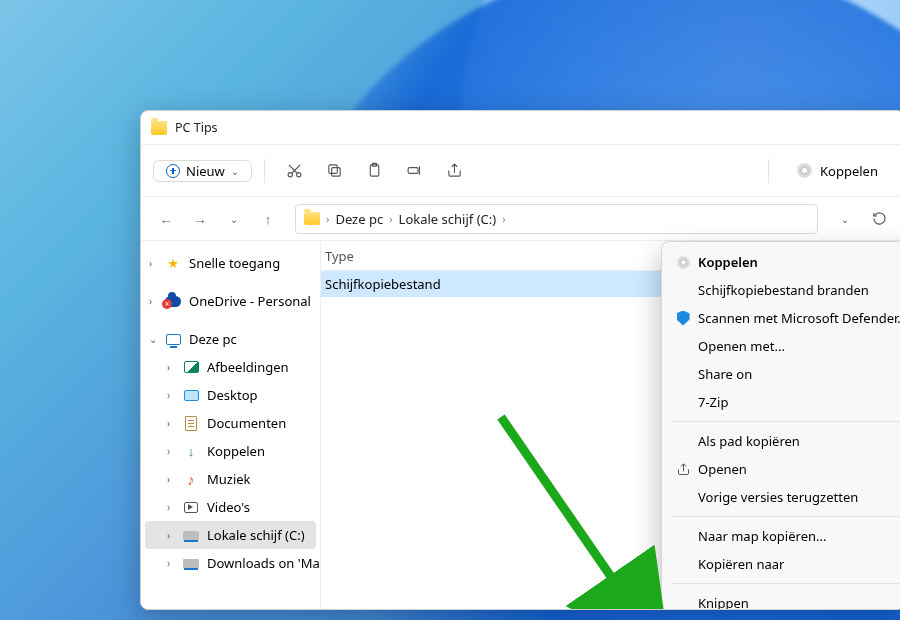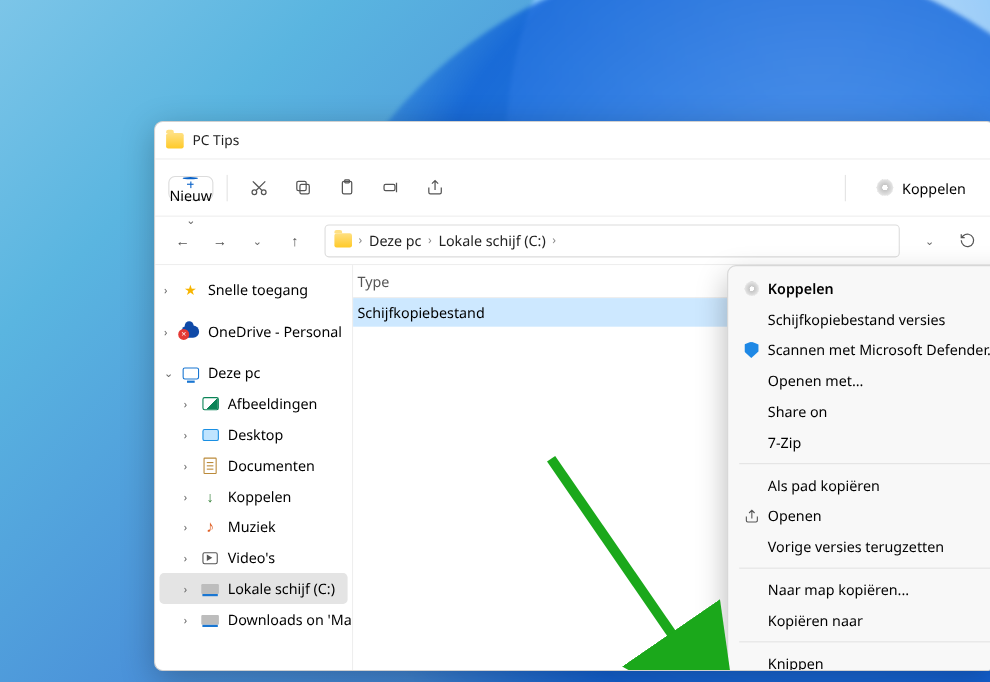--- a/index.html
+++ b/index.html
@@ -15,21 +15,21 @@
     position: absolute; left: 140px; top: 110px; right: -5px; height: 500px;
     background: #fff; border: 1px solid #d0d0d0; border-radius: 8px; box-shadow: 0 8px 30px rgba(0,0,0,.25);
     display: flex; flex-direction: column; overflow: hidden;
   }
 
   .titlebar { display:flex; align-items:center; height:34px; padding:0 10px; font-size:12.5px; color:#222; border-bottom:1px solid #eee; }
   .titlebar .folder-ico { width:16px; height:14px; margin-right:8px; background:linear-gradient(#ffe082,#ffca28); border-radius:2px; position:relative; }
   .titlebar .folder-ico::before { content:""; position:absolute; top:-3px; left:0; width:7px; height:3px; background:#ffe082; border-radius:2px 2px 0 0; }
 
   .toolbar { display:flex; align-items:center; height:52px; padding:0 12px; gap:6px; border-bottom:1px solid #eee; }
-  .btn-new { display:flex; align-items:center; gap:6px; height:22px; padding:0 0; border:1px solid #dcdcdc; border-radius:6px; font-size:13px; cursor:pointer;flex-direction:column; }
+  .btn-new { display:flex; align-items:center; gap:6px; height:22px; padding:0 12px; border:1px solid #dcdcdc; border-radius:6px; font-size:13px; cursor:pointer; }
   .plus-ico { width:14px; height:14px; border-radius:50%; border:1.4px solid #0a63c9; position:relative; }
   .plus-ico::before,.plus-ico::after { content:""; position:absolute; background:#0a63c9; }
   .plus-ico::before { left:3px; top:5.3px; width:6px; height:1.4px; }
   .plus-ico::after  { left:5.3px; top:3px; width:1.4px; height:6px; }
   .chev { font-size:10px; color:#666; }
 
   .t-icon { width:34px; height:34px; display:flex; align-items:center; justify-content:center; border-radius:6px; color:#444; cursor:pointer; }
   .t-sep  { width:1px; height:24px; background:#e3e3e3; margin:0 6px; }
   .t-icon svg { width:17px; height:17px; stroke:#555; stroke-width:1.6; fill:none; }
 
@@ -276,21 +276,21 @@
       </div>
 
       <div class="ctx">
         <div class="ctx-item bold">
             <span class="ctx-ico">
               <span class="disc-ico" style="width:13px;height:13px"></span>
             </span>
             <span>Koppelen</span>
           </div>
         <div class="ctx-item">
-            <span>Schijfkopiebestand versies</span>
+            <span>Schijfkopiebestand branden</span>
           </div>
         <div class="ctx-item">
             <span class="ctx-ico">
               <span class="shield"></span>
             </span>
             <span>Scannen met Microsoft Defender...</span>
           </div>
         <div class="ctx-item">
             <span>Openen met...</span>
           </div>

